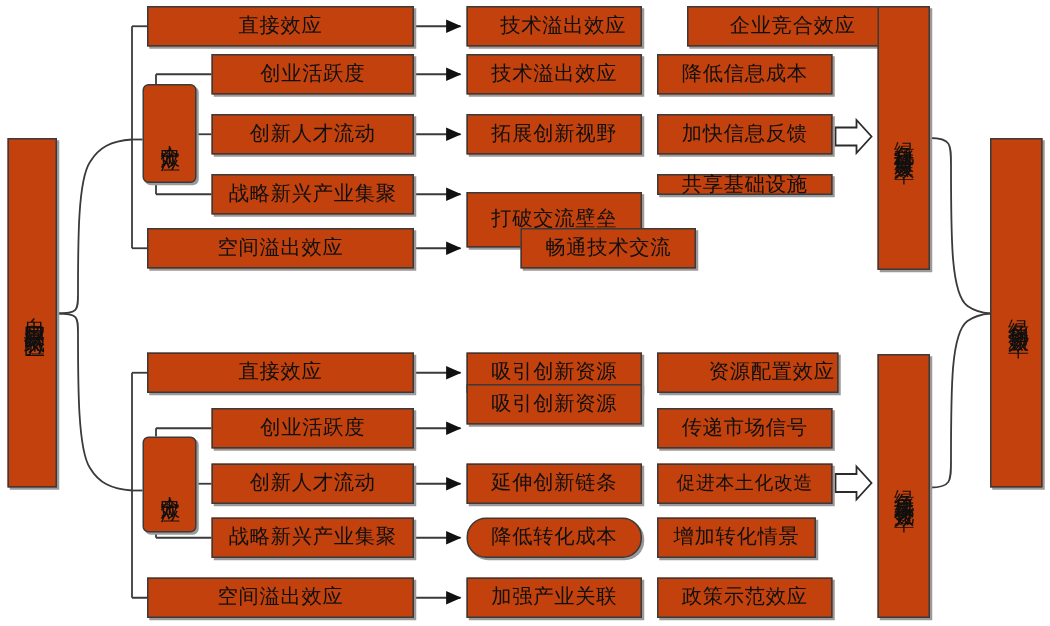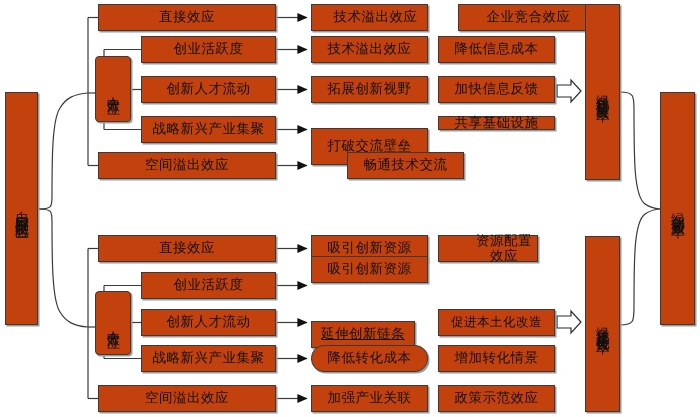--- a/index.html
+++ b/index.html
@@ -144,26 +144,27 @@
 
   <div class="box mediator" style="left:95px;top:291px;width:36px;height:64px;">中介效应</div>
 
   <div class="box h" style="left:141px;top:272px;width:135px;height:27px;">创业活跃度</div>
   <div class="box h" style="left:141px;top:309px;width:135px;height:27px;">创新人才流动</div>
   <div class="box h" style="left:141px;top:345px;width:135px;height:27px;">战略新兴产业集聚</div>
   <div class="box h" style="left:98px;top:385px;width:178px;height:27px;">空间溢出效应</div>
 
   <div class="box h" style="left:311px;top:235px;width:117px;height:27px;">吸引创新资源</div>
   <div class="box h" style="left:311px;top:256px;width:117px;height:27px;">吸引创新资源</div>
-  <div class="box h" style="left:311px;top:321px;width:104px;height:27px;text-decoration:underline;">延伸创新链条</div>
+  <div class="box h" style="left:311px;top:309px;width:117px;height:27px;">延伸创新链条</div>
   <div class="box h" style="left:311px;top:345px;width:117px;height:27px;border-radius:13px;">降低转化成本</div>
   <div class="box h" style="left:311px;top:385px;width:117px;height:27px;">加强产业关联</div>
 
-  <div class="box h" style="left:438px;top:235px;width:100px;height:27px;padding-left:32px;">资源配置效应</div>
+  <div class="box h" style="left:438px;top:235px;width:121px;height:27px;padding-left:32px;">资源配置效应</div>
+  <div class="box h" style="left:438px;top:272px;width:117px;height:27px;">传递市场信号</div>
   <div class="box h" style="left:438px;top:309px;width:117px;height:27px;font-size:12.5px;">促进本土化改造</div>
-  <div class="box h" style="left:438px;top:345px;width:117px;height:27px;">增加转化情景</div>
+  <div class="box h" style="left:438px;top:345px;width:106px;height:27px;">增加转化情景</div>
   <div class="box h" style="left:438px;top:385px;width:117px;height:27px;">政策示范效应</div>
 
   <div class="box v" style="left:585px;top:236px;width:35px;height:176px;">绿色成果转化效率</div>
 
   <div class="box v big" style="left:660px;top:92px;width:35px;height:233px;">绿色创新效率</div>
 
 </div>
 
 </body></html>

